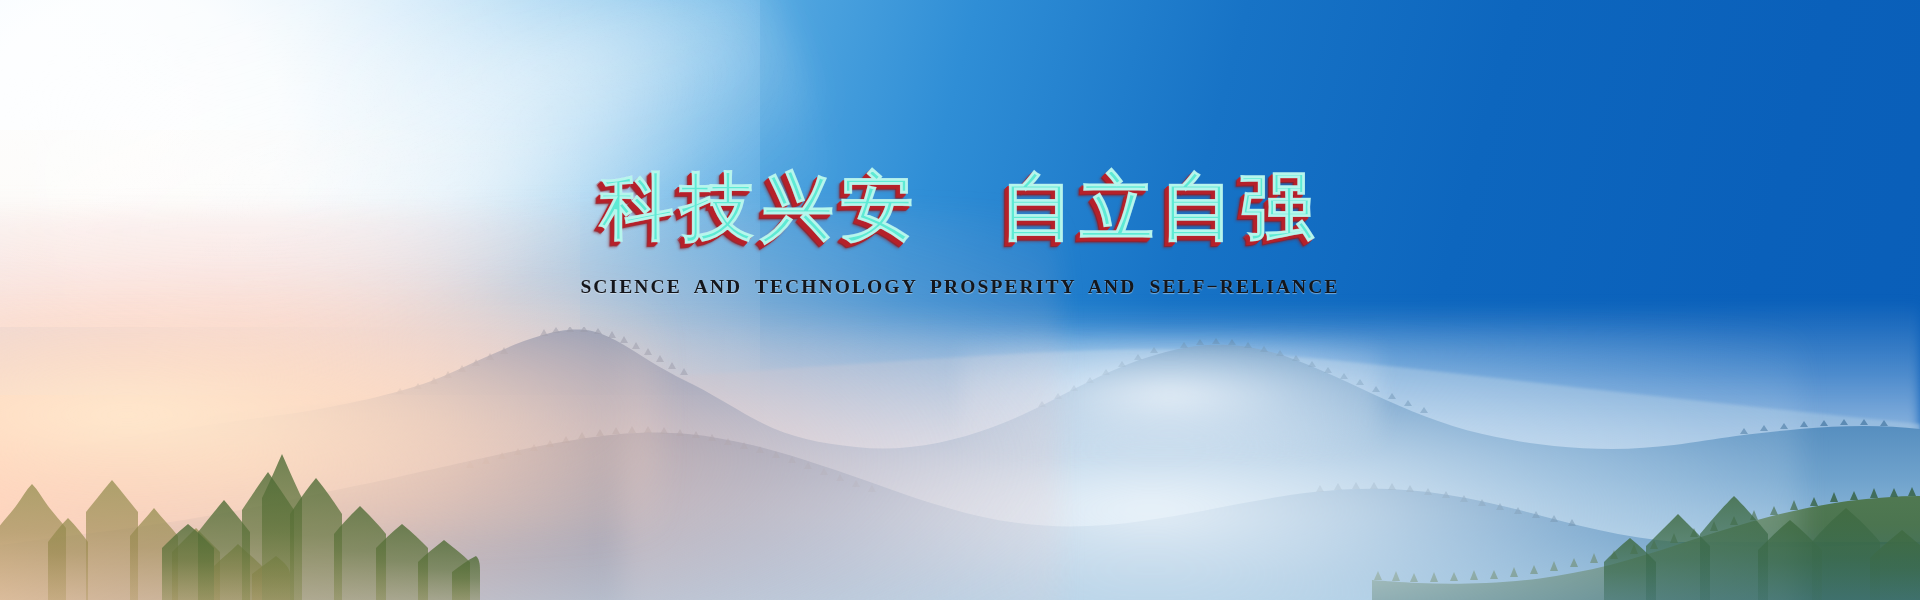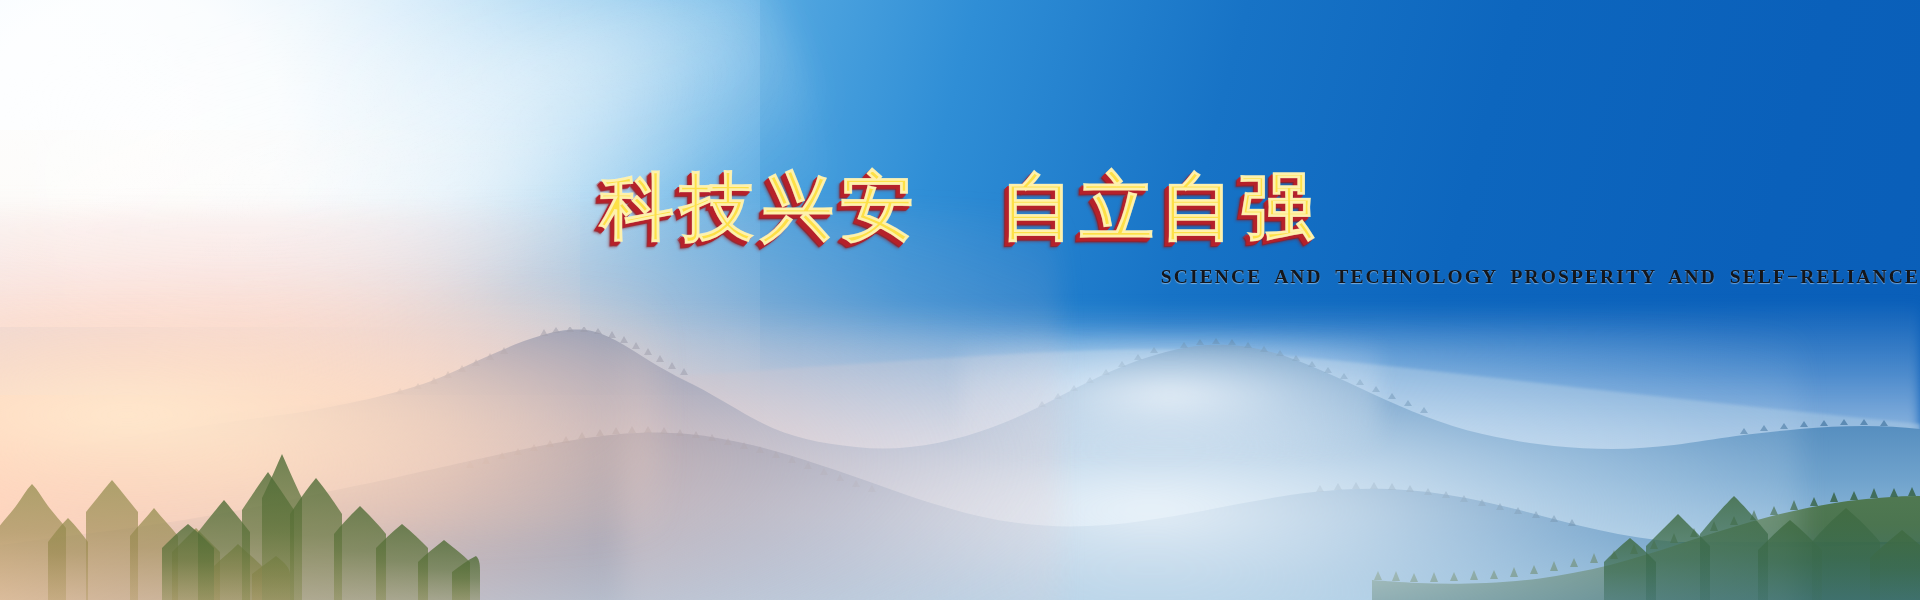--- a/index.html
+++ b/index.html
@@ -157,42 +157,41 @@
   .text-block {
     position:absolute; left:0; right:0; top:168px;
     text-align:center;
     z-index:40;
   }
   .main-title {
     font-family:"DejaVu Sans", sans-serif;
     font-size:74px;
     font-weight:700;
     line-height:1.05;
-    color:#fde047;
+    color:#5eead4;
     letter-spacing:6px;
     white-space:pre;
     text-shadow:
       -3px 3px 0 #b5212a,
       -4px 4px 0 #b5212a,
       -2px 2px 0 #c2262f,
       -5px 5px 1px rgba(150,24,30,.82),
       -6px 6px 3px rgba(140,22,28,.42);
     -webkit-text-stroke:0.5px rgba(255,255,255,.55);
   }
   .sub-title {
-    margin-top:20px;
+    margin-top:30px;
     font-family:"Liberation Serif", serif;
     font-size:19.5px;
     font-weight:700;
     color:#14161b;
     letter-spacing:2.1px;
     word-spacing:6px;
     white-space:pre;
     text-shadow:0 1px 1px rgba(255,255,255,.45);
-    text-align:right;
   }
 </style>
 </head>
 <body>
 
 <div id="banner">
 
   <div class="sky-base"></div>
   <div class="sun-glow"></div>
   <div class="sun-glow2"></div>

